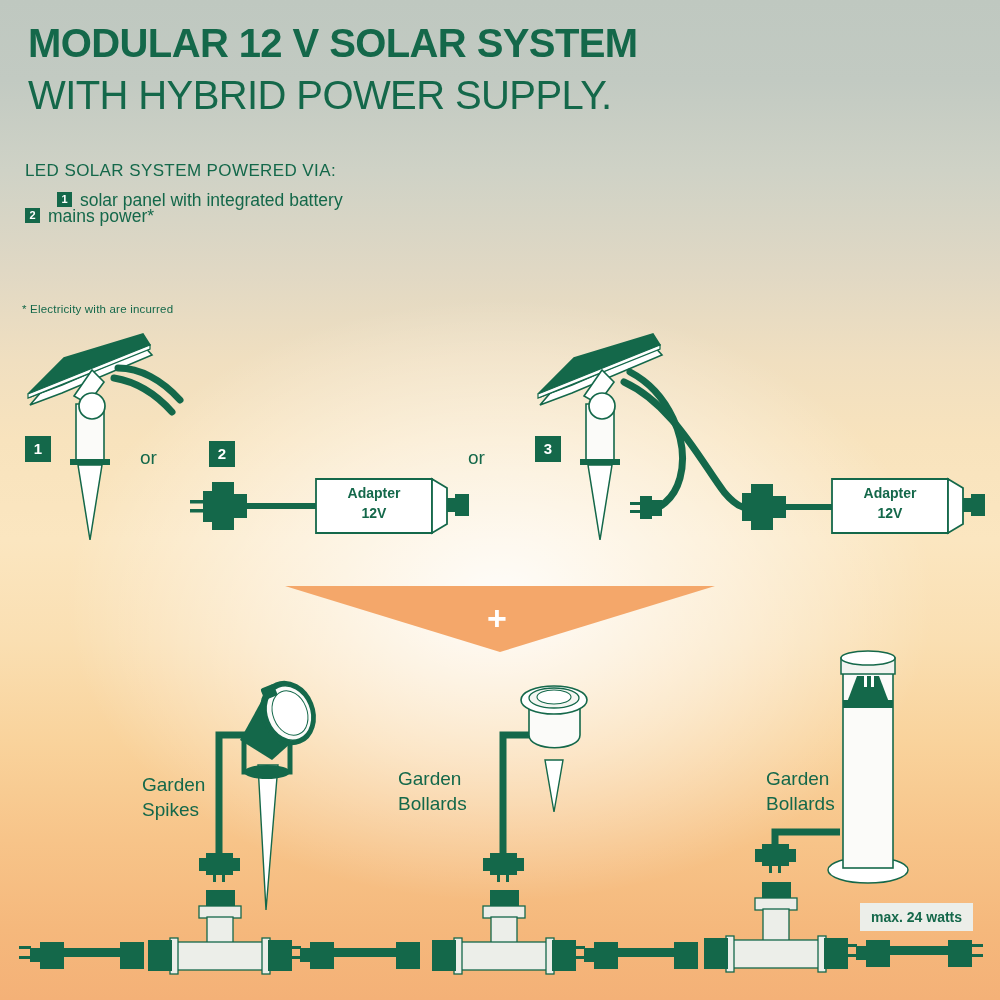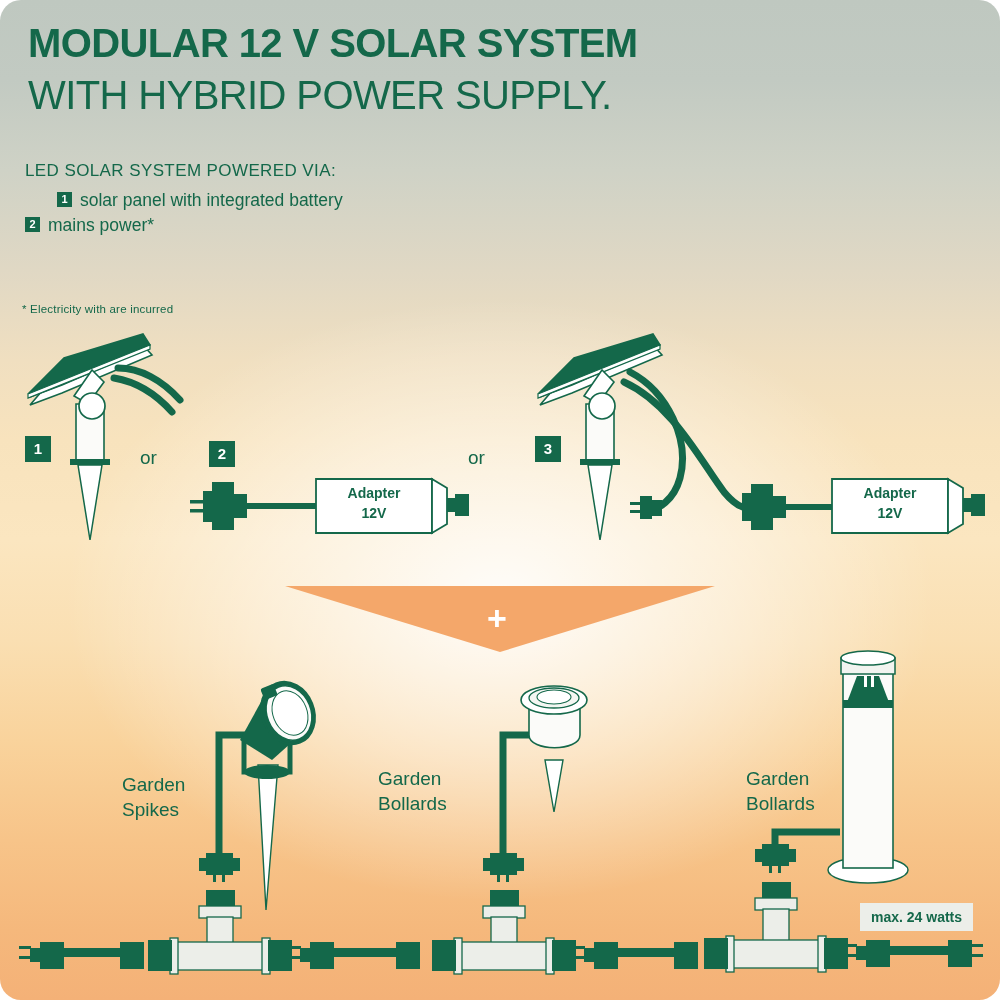--- a/index.html
+++ b/index.html
@@ -17,48 +17,47 @@
         #cfd2c6 17%,
         #e0d8c4 27%,
         #f0dfc0 36%,
         #f8e3bd 44%,
         #fbe6c0 54%,
         #fadfb2 64%,
         #f9d39c 74%,
         #f7c489 84%,
         #f5b87c 93%,
         #f4b177 100%);
-    border-radius: 21px;
   }
   .txt{position:absolute;color:#14684a;white-space:pre;}
   #title1{left:28px;top:20px;font-size:40px;font-weight:bold;letter-spacing:-0.6px;line-height:46px;}
   #title2{left:28px;top:72px;font-size:40px;font-weight:normal;letter-spacing:-0.6px;line-height:46px;}
   #subhead{left:25px;top:161px;font-size:17px;letter-spacing:.4px;}
   .bullet-row{position:absolute;left:25px;font-size:17.5px;color:#14684a;}
   .numbox{
     display:inline-block;width:15px;height:15px;background:#14684a;color:#fff;
     font-size:11px;font-weight:bold;text-align:center;line-height:15px;
     vertical-align:middle;margin-right:8px;position:relative;top:-2px;
   }
-  #b1{top:190px;padding-left:32px;} #b2{top:215px;}
+  #b1{top:190px;padding-left:32px;} #b2{top:206px;}
   #b3wrap{position:absolute;left:25px;top:244px;width:950px;font-size:17.5px;color:#14684a;line-height:27px;}
   #footnote{left:22px;top:303px;font-size:11.5px;letter-spacing:.2px;}
 
   .badge{
     position:absolute;width:26px;height:26px;background:#14684a;color:#fff;
     font-size:15px;font-weight:bold;text-align:center;line-height:26px;
   }
   .orword{position:absolute;font-size:19px;color:#14684a;}
 
   .adapter-box{position:absolute;}
   .adapter-label{
     position:absolute;text-align:center;width:100%;color:#14684a;
     font-size:14px;font-weight:bold;line-height:19px;pointer-events:none;
   }
-  .prodlabel{position:absolute;font-size:19px;color:#14684a;line-height:25px;white-space:pre;}
+  .prodlabel{position:absolute;font-size:19px;color:#14684a;line-height:25px;white-space:pre;margin-left:20px;}
   #wattbadge{
     position:absolute;left:860px;top:903px;background:#eceee9;color:#14684a;
     font-size:14px;font-weight:bold;padding:6px 11px;white-space:nowrap;
   }
   svg{position:absolute;left:0;top:0;overflow:visible;}
 </style>
 </head>
 <body>
 
 <div id="stage">

